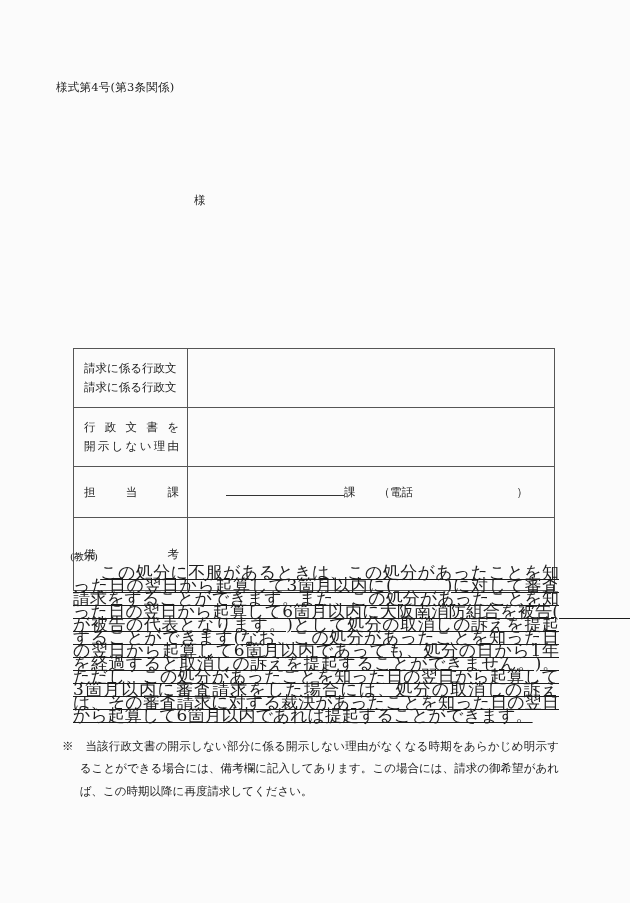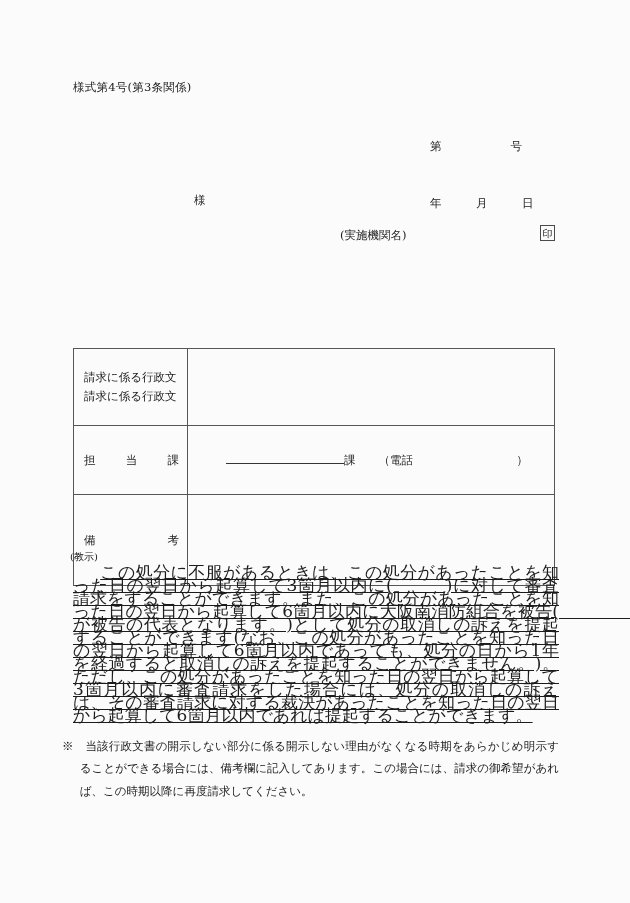--- a/index.html
+++ b/index.html
@@ -20,21 +20,21 @@
     position: absolute;
     inset: 0;
     width: 630px;
     height: 903px;
     overflow: hidden;
   }
 
   
   .form-no {
     position: absolute;
-    left: 73px;
+    left: 56px;
     top: 80px;
     font-size: 11.5px;
     letter-spacing: 0.02em;
     white-space: pre;
   }
   .doc-number-block {
     position: absolute;
     left: 430px;
     top: 99px;
     font-size: 11.5px;
@@ -138,21 +138,21 @@
   .form-table td.label.justify-wide {
     text-align: justify;
     text-align-last: justify;
   }
   .form-table td.label.justify-wide .lbl-line {
     display: block;
     text-align: justify;
     text-align-last: justify;
   }
   .form-table td.value {
-    padding: 15px 10px;
+    padding: 6px 10px;
     line-height: 19px;
   }
   .row-subject td { height: 46px; }
   .row-reason  td { height: 46px; }
   .row-section td { height: 38px; }
   .row-remarks td { height: 60px; }
 
   .contact-line {
     white-space: pre;
     padding-left: 28px;
@@ -204,44 +204,43 @@
     box-sizing: border-box;
   }
 </style>
 </head>
 <body>
 
 <div class="page">
 
   <div class="form-no">様式第4号(第3条関係)</div>
 
-  <div class="doc-number-block">
-    <div class="line">第　　　　　　号</div>
-    <div class="line">年　　　月　　　日</div>
-  </div>
 
 
   <div class="addressee">様</div>
 
-  <div class="issuer-row">
-    <span class="issuer-name">(実施機関名)</span>
-    <span class="seal-box">印</span>
-  </div>
 
 
   <table class="form-table">
     <tbody>
       <tr class="row-subject">
         <td class="label">
           <span class="lbl-line">請求に係る行政文</span>
           <span class="lbl-line">請求に係る行政文</span>
         </td>
         <td class="value"></td>
       </tr>
 
+      <tr class="row-reason">
+        <td class="label justify-wide">
+          <span class="lbl-line">行政文書を</span>
+          <span class="lbl-line">開示しない理由</span>
+        </td>
+        <td class="value"></td>
+      </tr>
 
       <tr class="row-section">
         <td class="label justify-wide">
           <span class="lbl-line">担当課</span>
         </td>
         <td class="value">
           <span class="contact-line"><span class="blank-rule"></span><span>課</span>　　<span>（電話</span>　　　　　　　　　<span>）</span></span>
         </td>
       </tr>
 

